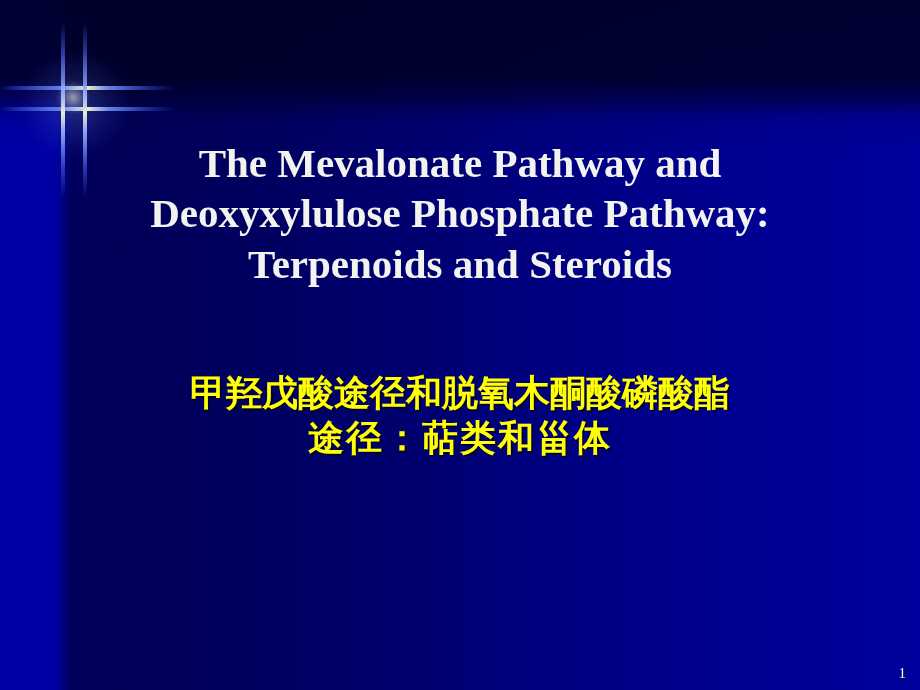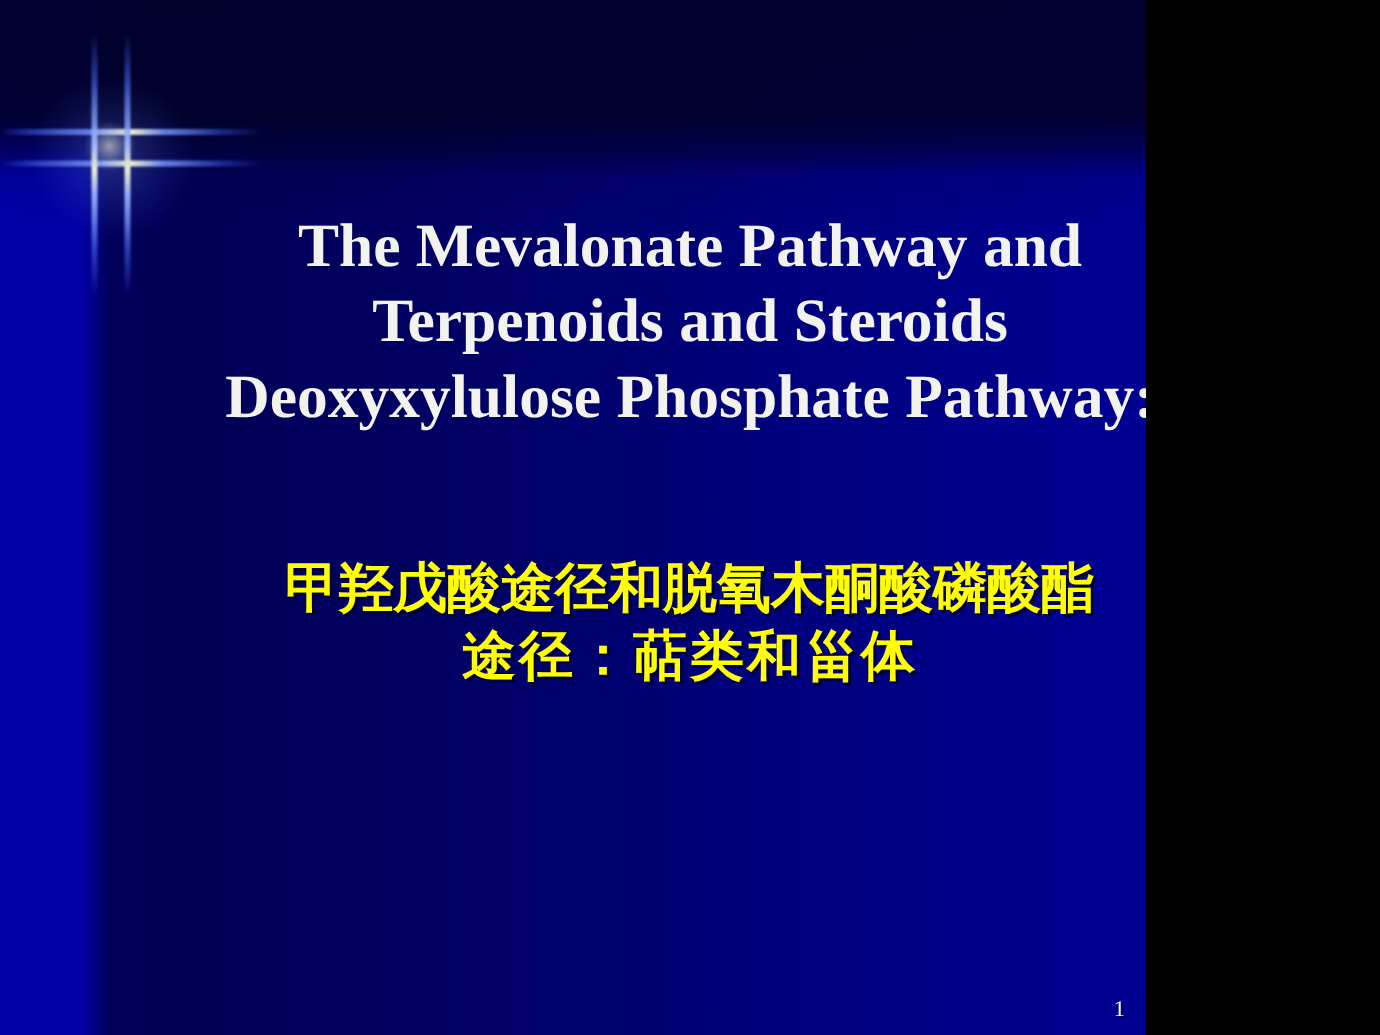--- a/index.html
+++ b/index.html
@@ -8,21 +8,21 @@
     padding: 0;
     background: #000000;
   }
   body {
     font-family: "Liberation Serif", "DejaVu Serif", serif;
   }
 
   
   .slide {
     position: relative;
-    width: 764px;
+    width: 920px;
     height: 690px;
     overflow: hidden;
     background: #4c1d95;
   }
 
   
   .bg-horizontal {
     position: absolute;
     inset: 0;
     background: linear-gradient(
@@ -199,22 +199,22 @@
     <div class="ray ray-h ray-h1"></div>
     <div class="ray ray-h ray-h2"></div>
     <div class="ray ray-v ray-v1"></div>
     <div class="ray ray-v ray-v2"></div>
     <div class="ornament-core"></div>
   </div>
 
   <div class="title-block">
     <div class="title-en">
       <span class="line">The Mevalonate Pathway and</span>
+      <span class="line">Deoxyxylulose Phosphate Pathway:</span>
       <span class="line">Terpenoids and Steroids</span>
-      <span class="line">Deoxyxylulose Phosphate Pathway:</span>
     </div>
   </div>
 
   <div class="title-cn">
     <span class="line line-1">甲羟戊酸途径和脱氧木酮酸磷酸酯</span>
     <span class="line line-2">途径：萜类和甾体</span>
   </div>
 
   <div class="page-number">1</div>
 

